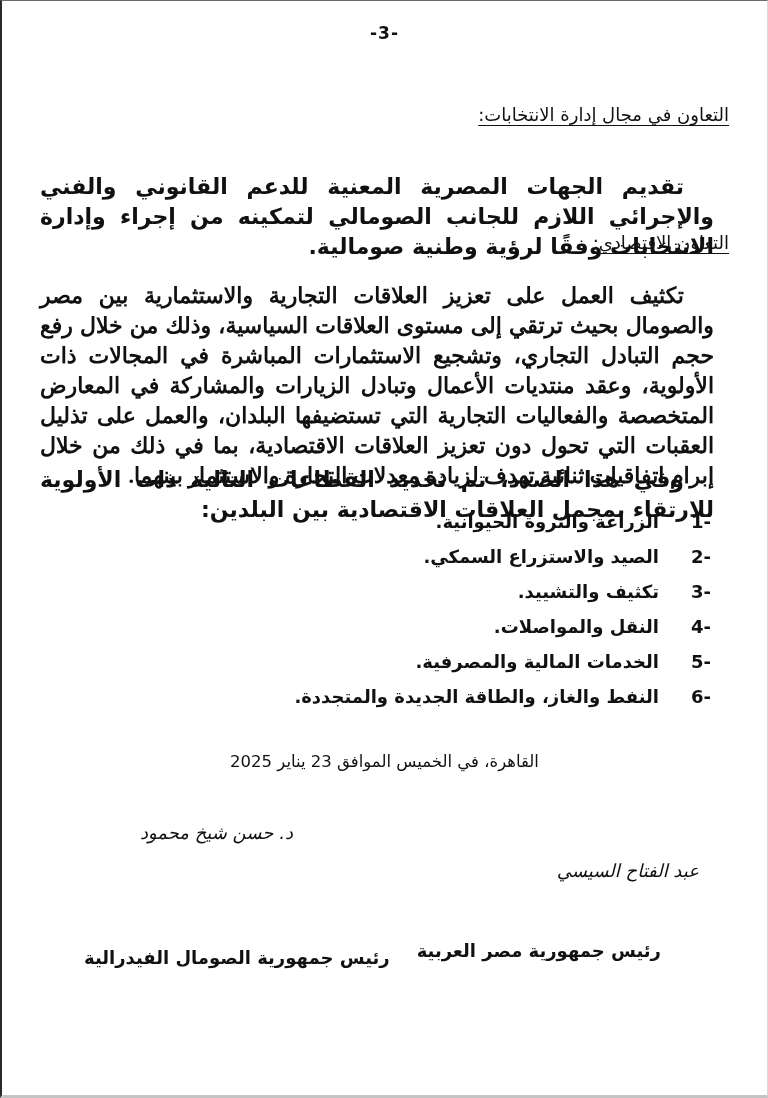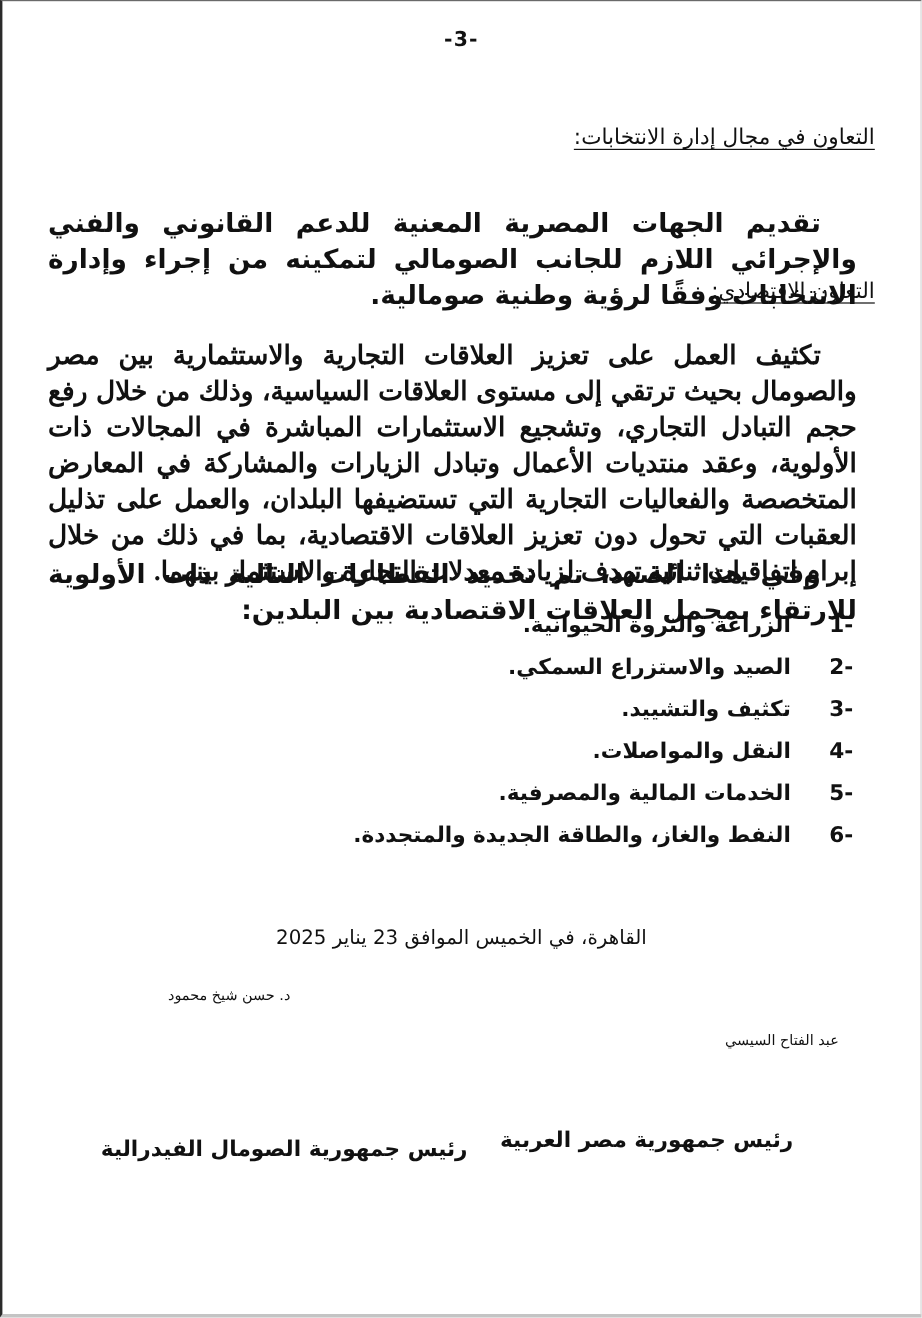--- a/index.html
+++ b/index.html
@@ -83,28 +83,28 @@
   .sector-label { white-space: nowrap; }
 
   .dateline {
     top: 751px;
     left: 0;
     width: 100%;
     text-align: center;
     font-size: 16.5px;
     font-weight: 400;
     direction: rtl;
-    margin-top: 20px;
   }
 
   .sig-name {
-    font-size: 12px;
+    font-size: 18px;
     font-weight: 400;
     white-space: nowrap;
     direction: rtl;
+    font-style: italic;
   }
   .sig-name-egypt   { top: 814px; right: 68px; margin-top: 45px; }
   .sig-name-somalia { top: 821px; left: 138px; }
 
   .sig-title {
     font-size: 18px;
     white-space: nowrap;
     direction: rtl;
   }
   .sig-title-egypt   { top: 939px; right: 106px; font-weight: 700; }

